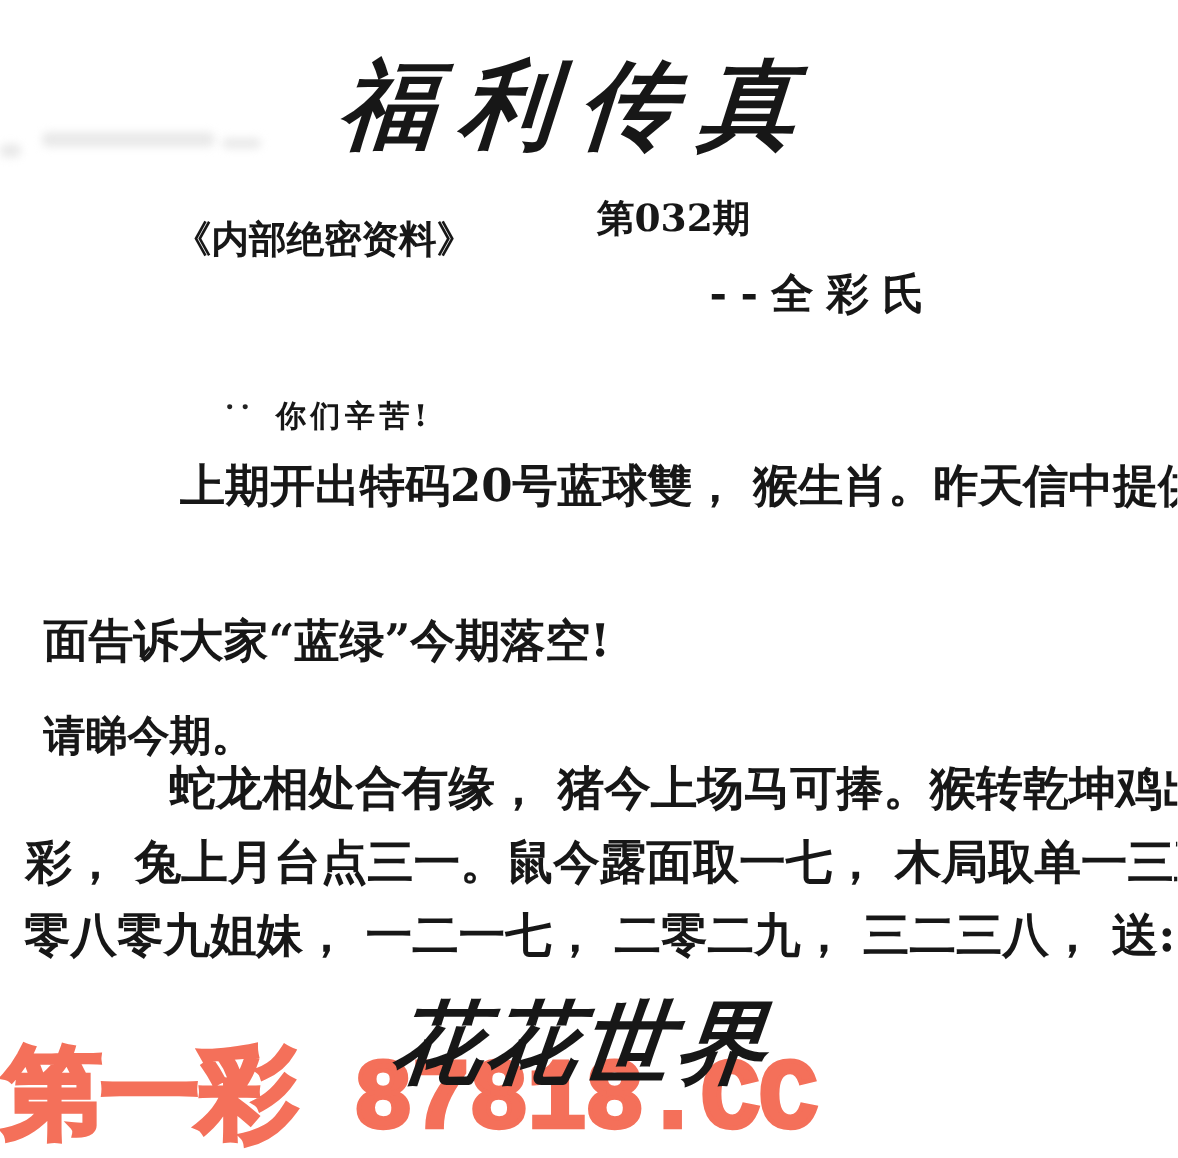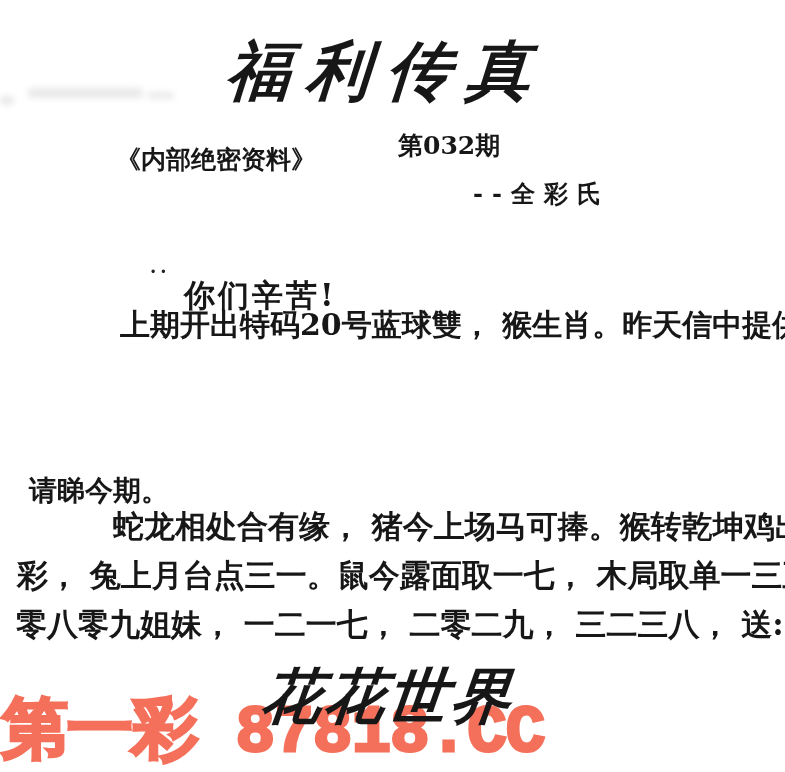--- a/index.html
+++ b/index.html
@@ -10,24 +10,24 @@
     overflow:hidden;
     font-family:"DejaVu Serif","Liberation Serif",serif;
     color:#171717;
   }
   .abs{position:absolute;white-space:nowrap;line-height:1.15;}
   .title{
     font-size:64px;font-weight:bold;font-style:italic;
     letter-spacing:16px;transform:skewX(-4deg);
   }
   .meta{font-size:25px;font-weight:bold;}
-  .byline{font-size:24px;font-weight:bold;letter-spacing:9px;}
+  .byline{font-size:28px;font-weight:bold;letter-spacing:9px;}
   .salutation{font-size:23px;font-weight:bold;letter-spacing:1px;}
   .greet-dots{font-size:18px;font-weight:bold;letter-spacing:4px;color:#222;}
-  .greeting{font-size:31px;font-weight:bold;letter-spacing:3px;margin-top:12px;}
+  .greeting{font-size:20px;font-weight:bold;letter-spacing:3px;}
   .bodyline{font-size:30px;font-weight:bold;letter-spacing:0px;}
   .signature{
     font-size:60px;font-weight:bold;font-style:italic;
     letter-spacing:3px;transform:skewX(-6deg);
     z-index:2;
   }
   .watermark{
     font-family:Liberation Mono, monospace;
     font-size:66px;font-weight:bold;letter-spacing:-1px;
     -webkit-text-stroke:3px currentColor;
@@ -56,20 +56,21 @@
   <div class="abs byline" style="left:473px;top:180px;">--全彩氏</div>
 
 
   <div class="abs greet-dots" style="left:150px;top:262px;">··</div>
 
   <div class="abs greeting" style="left:184px;top:266px;">你们辛苦!</div>
 
   <div class="abs bodyline" style="left:120px;top:308px;">上期开出特码20号蓝球雙， 猴生肖。昨天信中提供</div>
 
 
+  <div class="abs bodyline" style="left:29px;top:411px;">面告诉大家“蓝绿”今期落空!</div>
 
   <div class="abs bodyline" style="left:29px;top:459px;font-size:28px;margin-top:16px;">请睇今期。</div>
 
   <div class="abs bodyline" style="left:113px;top:509px;font-size:31px;">蛇龙相处合有缘， 猪今上场马可捧。猴转乾坤鸡出</div>
 
   <div class="abs bodyline" style="left:17px;top:558px;font-size:31px;">彩， 兔上月台点三一。鼠今露面取一七， 木局取单一三五。</div>
 
   <div class="abs bodyline" style="left:16px;top:607px;font-size:31px;">零八零九姐妹， 一二一七， 二零二九， 三二三八， 送: 红蓝</div>
 
   <div class="abs signature" style="left:50%;top:662px;transform:translateX(-52%) skewX(-6deg);">花花世界</div>

